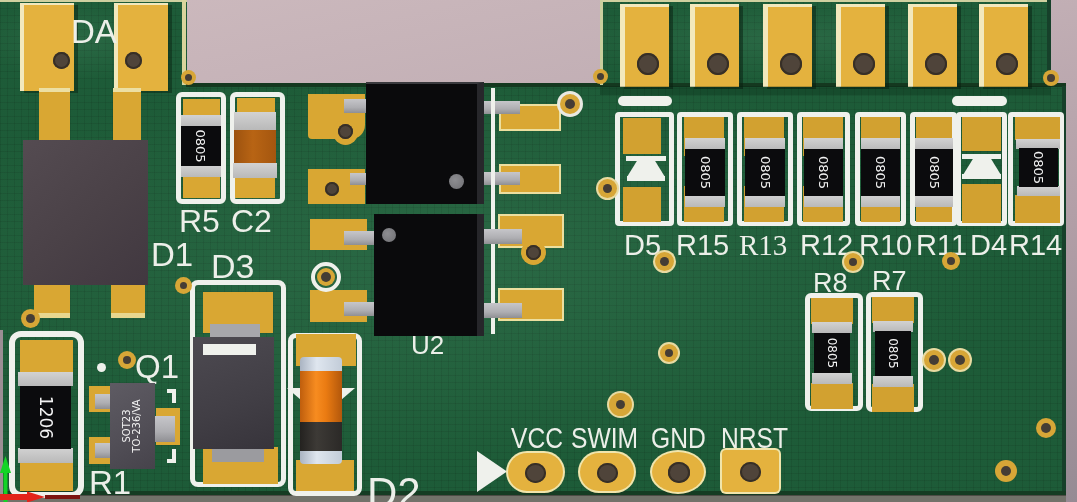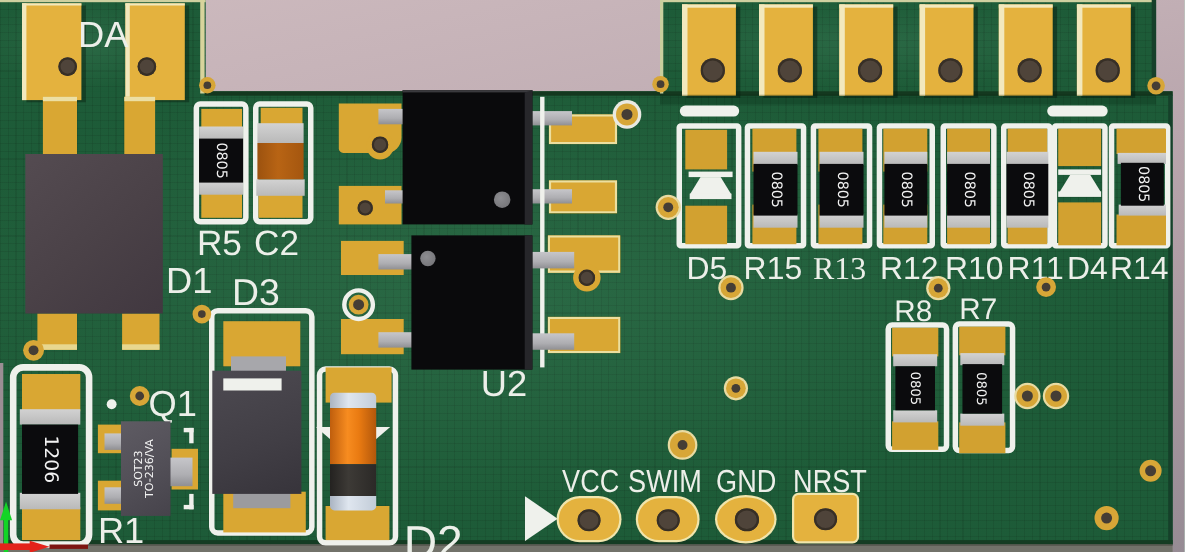--- a/index.html
+++ b/index.html
@@ -105,21 +105,21 @@
   <div class="abs pad" style="left:521px;top:240px;width:25px;height:25px;border-radius:50%;"></div>
   <div class="hole" style="left:526px;top:245px;width:15px;height:15px;"></div>
   <div class="abs pad" style="left:498px;top:288px;width:66px;height:33px;box-shadow:inset 0 0 0 2px #ecdf9f;"></div>
   <div class="lead" style="left:344px;top:231px;width:32px;height:14px;"></div>
   <div class="lead" style="left:344px;top:302px;width:32px;height:14px;"></div>
   <div class="lead" style="left:483px;top:229px;width:39px;height:15px;"></div>
   <div class="lead" style="left:483px;top:303px;width:39px;height:15px;"></div>
   <div class="abs" style="left:374px;top:214px;width:110px;height:122px;background:#0a0a0c;border-right:7px solid #26262a;box-sizing:border-box;">
     <div class="abs" style="left:8px;top:14px;width:14px;height:14px;border-radius:50%;background:radial-gradient(circle at 40% 40%,#8d8d91,#6f6f73);"></div>
   </div>
-  <div class="lbl" style="left:411px;top:332px;font-size:33px;margin-left:26px;">U2</div>
+  <div class="lbl" style="left:411px;top:332px;font-size:26px;">U2</div>
 
   <div class="abs" style="left:311px;top:262px;width:30px;height:30px;border:4px solid #eff1ec;border-radius:50%;box-sizing:border-box;"></div>
   <div class="via" style="left:317px;top:268px;width:18px;height:18px;">
       <div class="vhole" style="left:4px;top:4px;width:10px;height:10px;"></div>
     </div>
 
   <div class="lbl" style="left:211px;top:249px;font-size:34px;">D3</div>
   <div class="outline" style="left:190px;top:280px;width:96px;height:207px;border-radius:8px;"></div>
   <div class="abs pad" style="left:203px;top:292px;width:70px;height:41px;"></div>
   <div class="abs pad" style="left:203px;top:447px;width:75px;height:37px;"></div>

